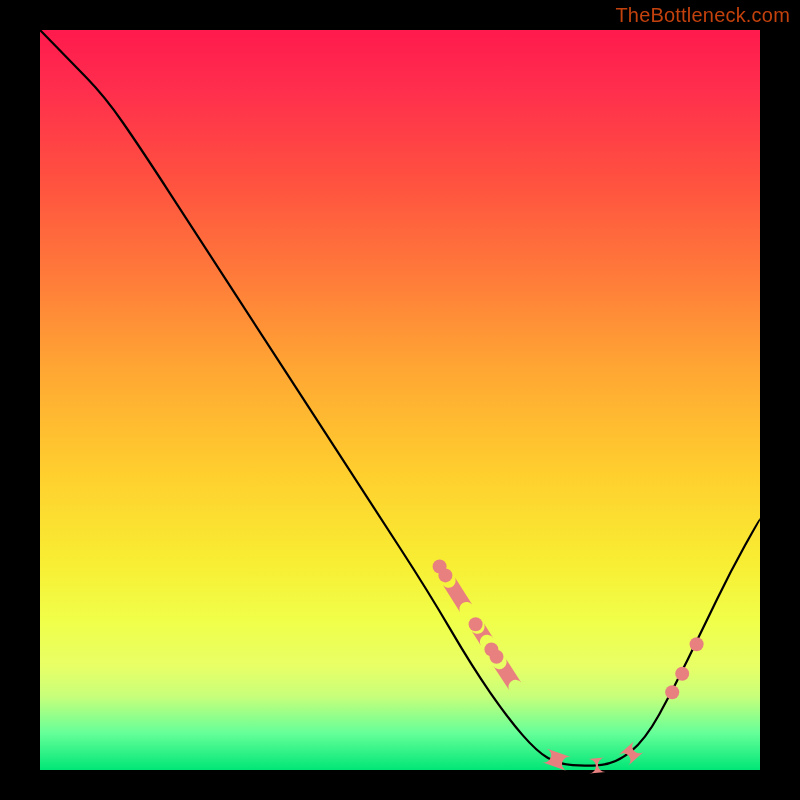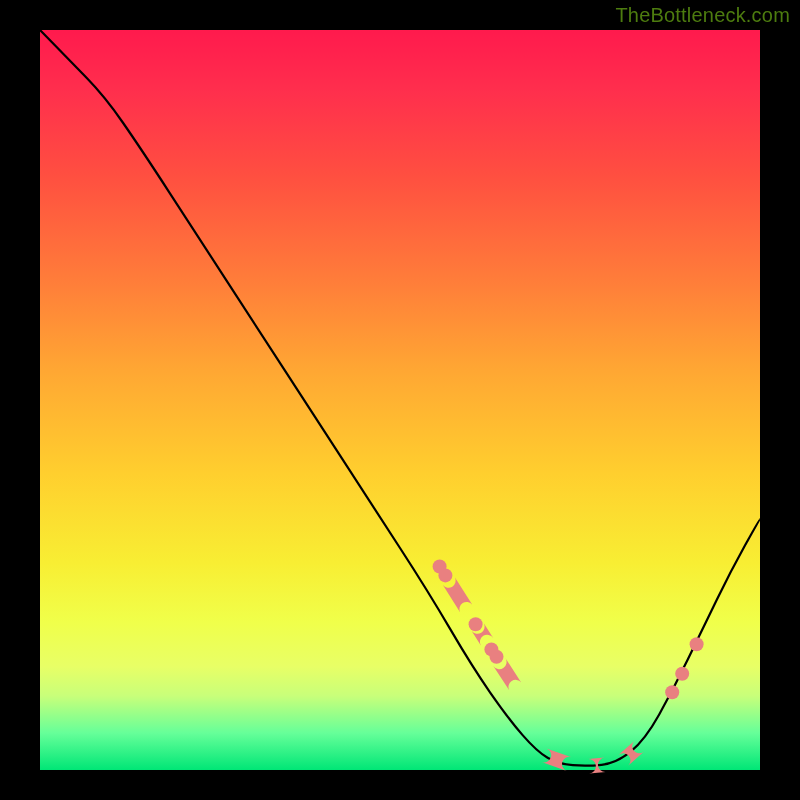--- a/index.html
+++ b/index.html
@@ -56,21 +56,21 @@
     stroke: none;
   }
   .pill {
     fill: #e98080;
     stroke: none;
   }
   .watermark {
     position: absolute;
     top: 4px;
     right: 10px;
-    color: #4d7c0f;
+    color: #c2410c;
     font-size: 20px;
     font-weight: 500;
     letter-spacing: 0.2px;
     user-select: none;
   }
 </style>
 </head>
 <body>
 
 <div class="frame">

